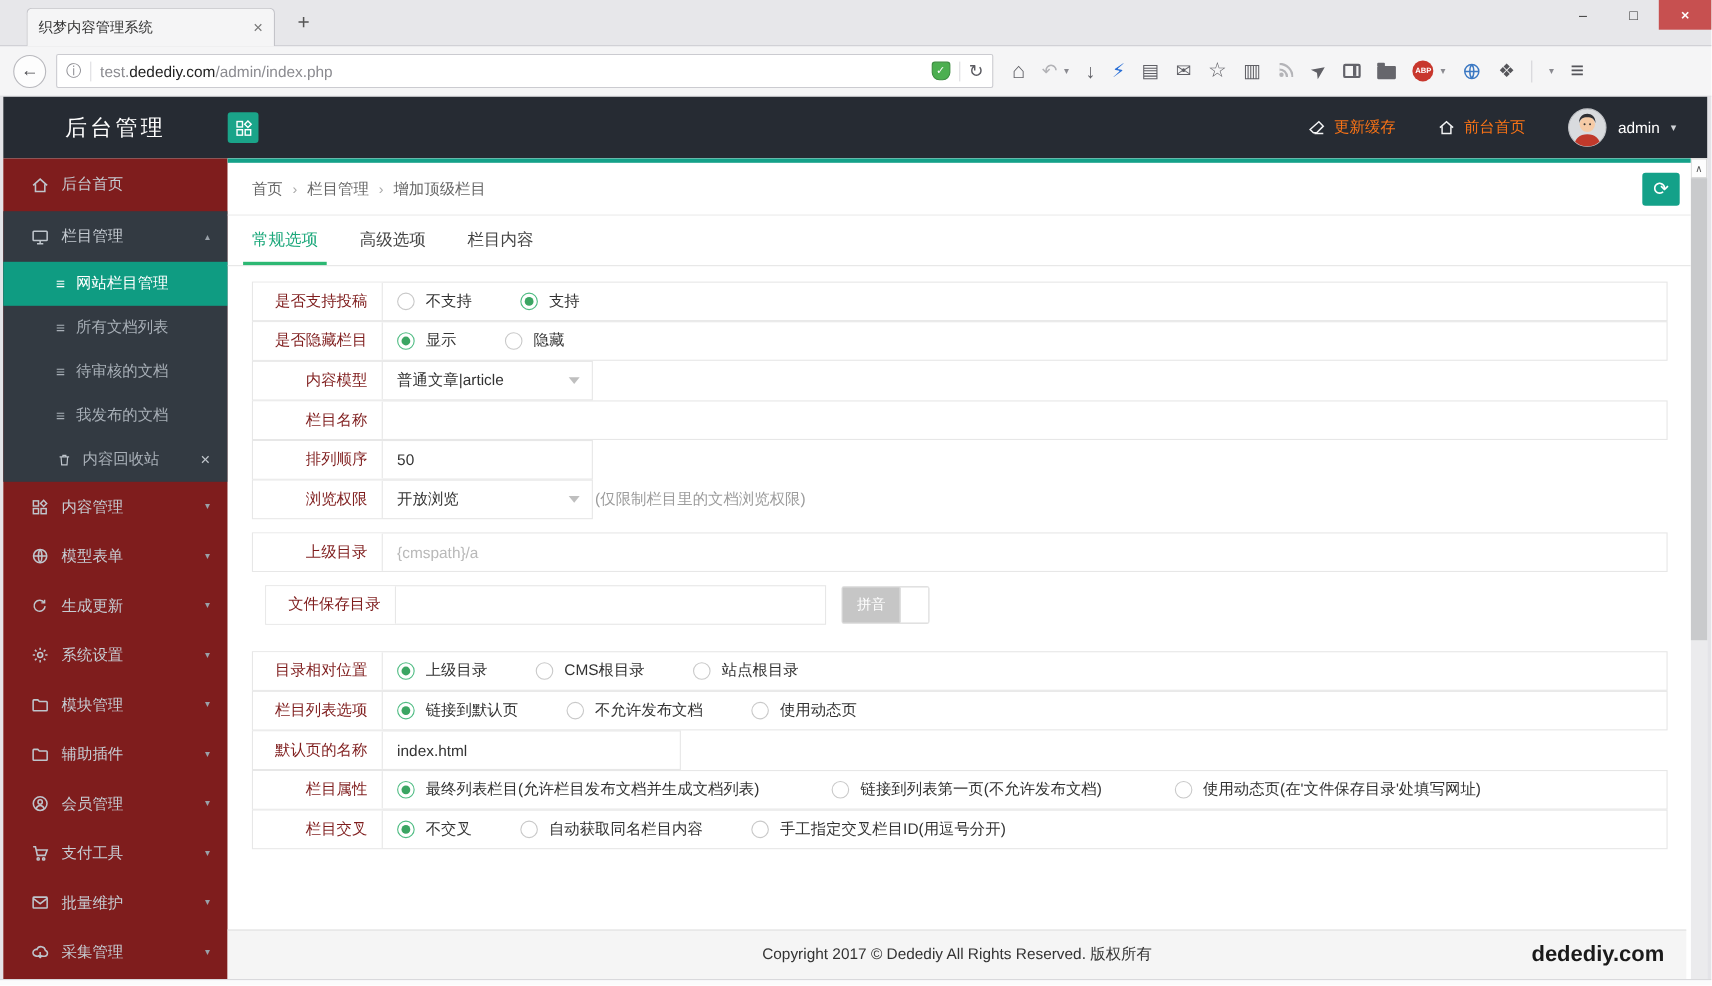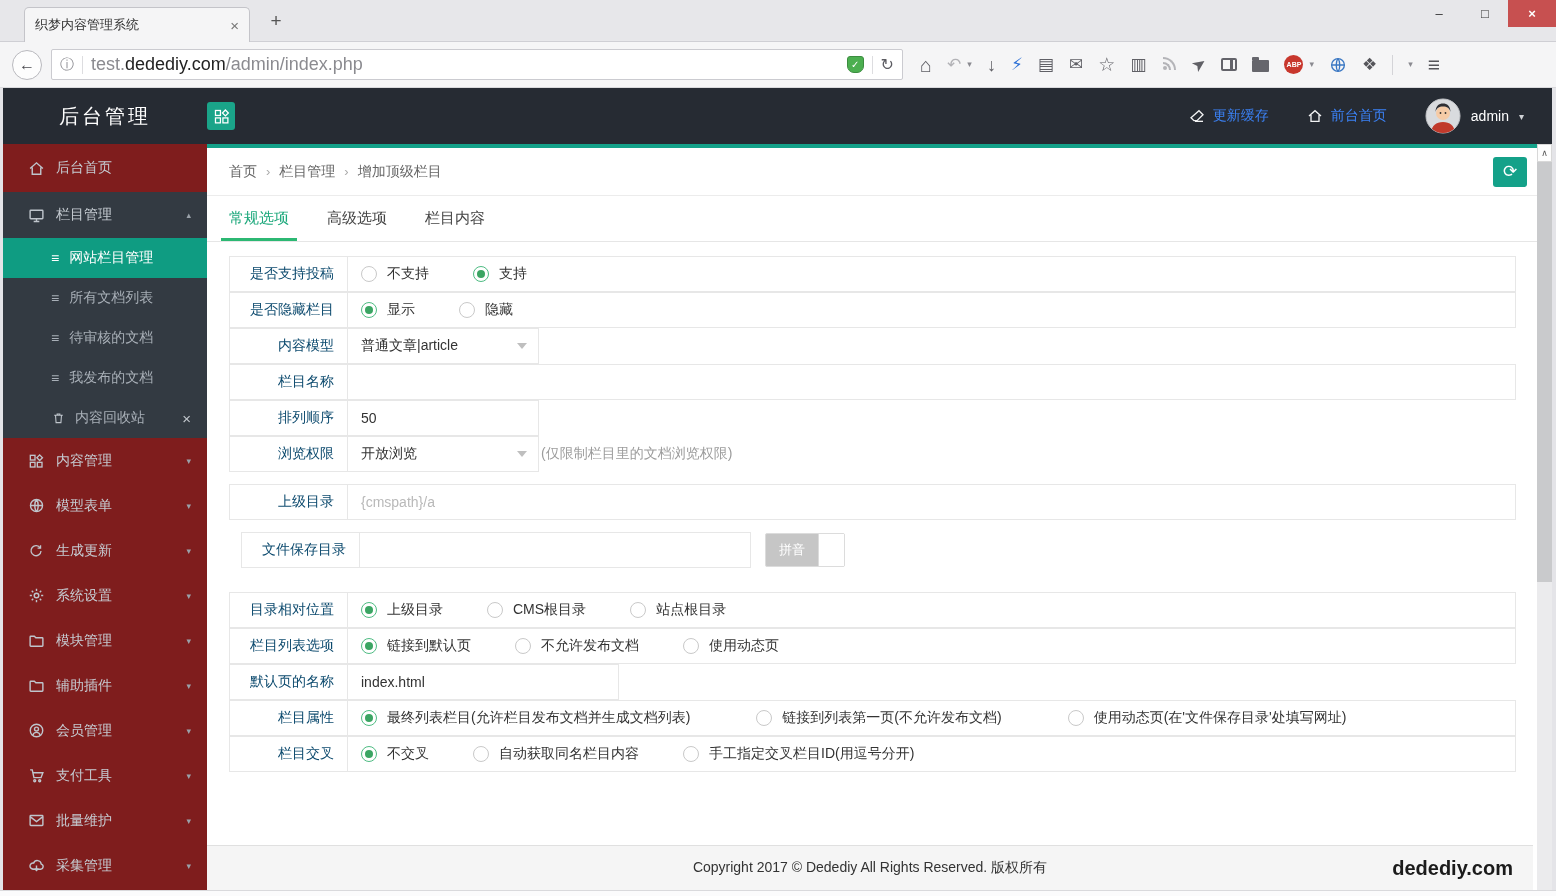--- a/index.html
+++ b/index.html
@@ -17,21 +17,21 @@
   .wc { width:46px; display:flex; align-items:center; justify-content:center; font-size:13px; color:#333; cursor:pointer; }
   .wc.close { width:48px; background:#c75050; color:#fff; font-weight:bold; }
 
   .toolbar { height:46px; background:#f5f5f6; border-bottom:1px solid #d9d9dc; display:flex; align-items:center; padding:0 12px; gap:9px; }
   .back-btn { width:30px; height:30px; border:1px solid #b9b9be; border-radius:50%; background:#fdfdfd;
               display:flex; align-items:center; justify-content:center; font-size:16px; color:#4a4a4f; flex:none; cursor:pointer; }
   .url-box { width:852px; height:31px; background:#fff; border:1px solid #cbcbd0; border-radius:2px;
              display:flex; align-items:center; padding:0 8px; gap:8px; flex:none; }
   .url-info { color:#8a8a90; font-size:14px; }
   .url-sep { width:1px; height:18px; background:#ddddE0; }
-  .url-text { flex:1; font-size:18px; white-space:nowrap; overflow:hidden; }
+  .url-text { flex:1; font-size:14px; white-space:nowrap; overflow:hidden; }
   .url-sub, .url-path { color:#8b8b90; }
   .url-domain { color:#222; }
   .shield { width:17px; height:17px; background:#4caf50; border:1px solid #3c8d40; border-radius:3px 3px 7px 7px;
             color:#fff; font-size:10px; display:flex; align-items:center; justify-content:center; }
   .url-reload { color:#5c5c62; font-size:16px; cursor:pointer; }
   .tb-icons { display:flex; align-items:center; gap:15px; margin-left:8px; }
   .tbi { font-size:17px; color:#606066; line-height:1; cursor:pointer; display:flex; align-items:center; }
   .tbi.small-caret { font-size:9px; color:#8a8a90; margin-left:-9px; }
   .tbi.blue { color:#2a6fd6; }
   .tb-sep { width:1px; height:20px; background:#d4d4d8; }
@@ -49,21 +49,21 @@
   .menu-btn { font-size:21px; color:#55555a; margin-left:6px; cursor:pointer; }
 
   .chrome-body { height:802px; border-left:3px solid #e4e4e8; border-right:4px solid #e4e4e8; display:flex; flex-direction:column; }
   .window-bottom { height:6px; background:#fbfbfc; border-top:1px solid #d9d9dc; }
 
   
   .app-header { height:56px; background:#262b33; display:flex; align-items:center; flex:none; }
   .logo { width:204px; text-align:center; color:#fff; font-size:20px; letter-spacing:3px; }
   .grid-btn { width:28px; height:28px; background:#1aa489; border-radius:3px; display:flex; align-items:center; justify-content:center; cursor:pointer; }
   .hdr-right { margin-left:auto; display:flex; align-items:center; gap:38px; padding-right:28px; }
-  .hdr-link { display:flex; align-items:center; gap:8px; color:#3b82f6; font-size:14px; cursor:pointer; }
+  .hdr-link { display:flex; align-items:center; gap:8px; color:#f97316; font-size:14px; cursor:pointer; }
   .hdr-user { display:flex; align-items:center; gap:10px; color:#fff; font-size:14px; cursor:pointer; }
   .hdr-caret { font-size:10px; color:#cfd2d6; }
 
   
   .app-body { flex:1; display:flex; min-height:0; }
   .sidebar { width:204px; background:#7f1d1d; color:#c6ccd2; font-size:14px; flex:none; }
   .side-item { height:48px; display:flex; align-items:center; gap:11px; padding:0 16px 0 24px; cursor:pointer; }
   .side-icon { width:18px; display:flex; justify-content:center; color:#bfc5cc; flex:none; }
   .side-section { background:#333a42; }
   .sec-head { height:46px; display:flex; align-items:center; gap:11px; padding:0 16px 0 24px; cursor:pointer; }
@@ -83,21 +83,21 @@
   .tabs-bar { height:46px; display:flex; gap:38px; padding:0 22px; border-bottom:1px solid #e6e6e6; flex:none; }
   .tab-item { display:flex; align-items:center; font-size:15px; color:#444; position:relative; cursor:pointer; }
   .tab-item.active { color:#1ca87b; }
   .tab-item.active::after { content:''; position:absolute; left:-8px; right:-8px; bottom:0; height:3px; background:#2cb873; }
 
   .form-area { padding:14px 21px 0 22px; overflow:hidden; flex:1; }
   .frow-wrap { display:flex; align-items:center; gap:2px; margin-bottom:12px; }
   .frow { border:1px solid #e7e7e7; height:36px; display:flex; align-items:stretch; }
   .frow.grow { flex:none; }
   .flabel { width:118px; flex:none; border-right:1px solid #e7e7e7; display:flex; align-items:center; justify-content:flex-end;
-            padding-right:13px; font-size:14px; color:#0c4a6e; background:#fff; }
+            padding-right:13px; font-size:14px; color:#7f1d1d; background:#fff; }
   .fbody { flex:1; display:flex; align-items:center; padding-left:13px; gap:44px; font-size:14px; color:#333; min-width:0; }
   .fbody.wgap { gap:66px; }
   .opt { display:flex; align-items:center; gap:10px; cursor:pointer; }
   .rd { width:16px; height:16px; border:1px solid #c9c9c9; border-radius:50%; background:#fff; position:relative; flex:none; }
   .rd.on { border-color:#4fbc83; }
   .rd.on::after { content:''; position:absolute; left:3px; top:3px; width:8px; height:8px; border-radius:50%; background:#3ba563; }
   .sel-cell { width:189px; flex:none; display:flex; align-items:center; padding:0 10px 0 13px; font-size:14px; color:#333; }
   .sel-caret { margin-left:auto; width:0; height:0; border:5px solid transparent; border-top:6px solid #bfbfbf; margin-top:5px; }
   .f-input { border:none; outline:none; font-size:14px; color:#333; font-family:inherit; flex:1; height:100%; padding-left:13px; background:transparent; min-width:0; }
   .f-input::placeholder { color:#b9b9b9; }

